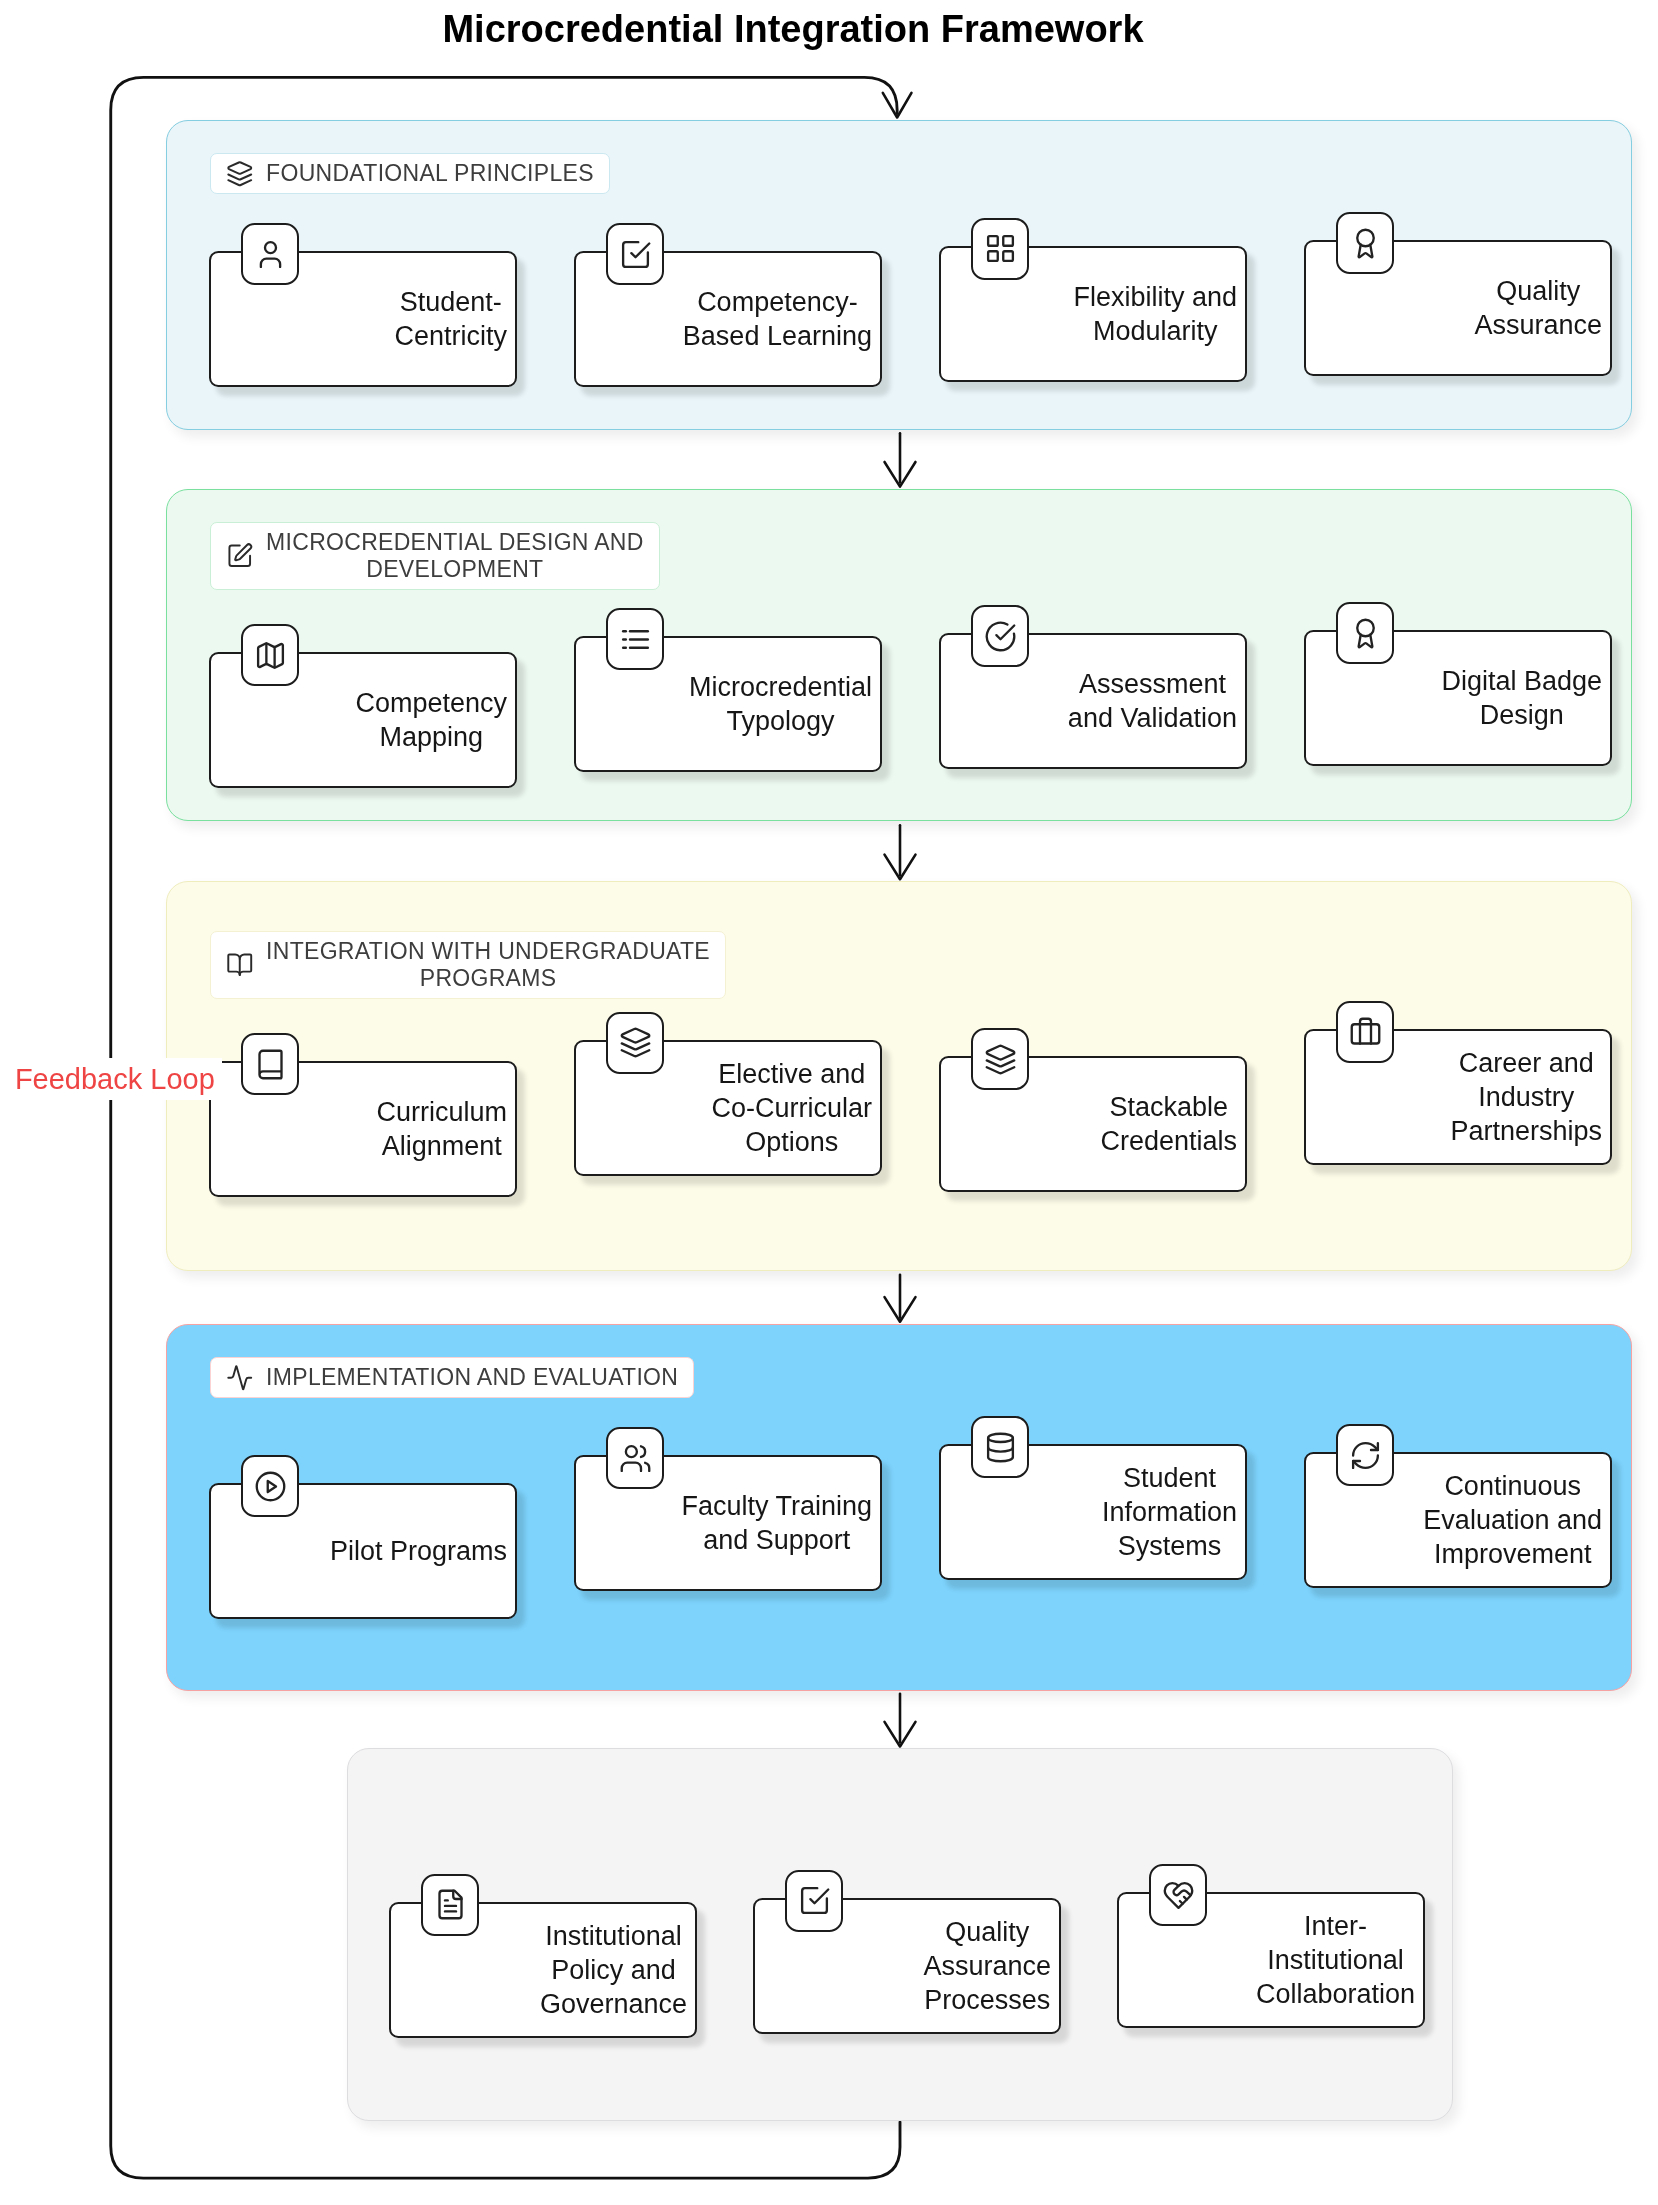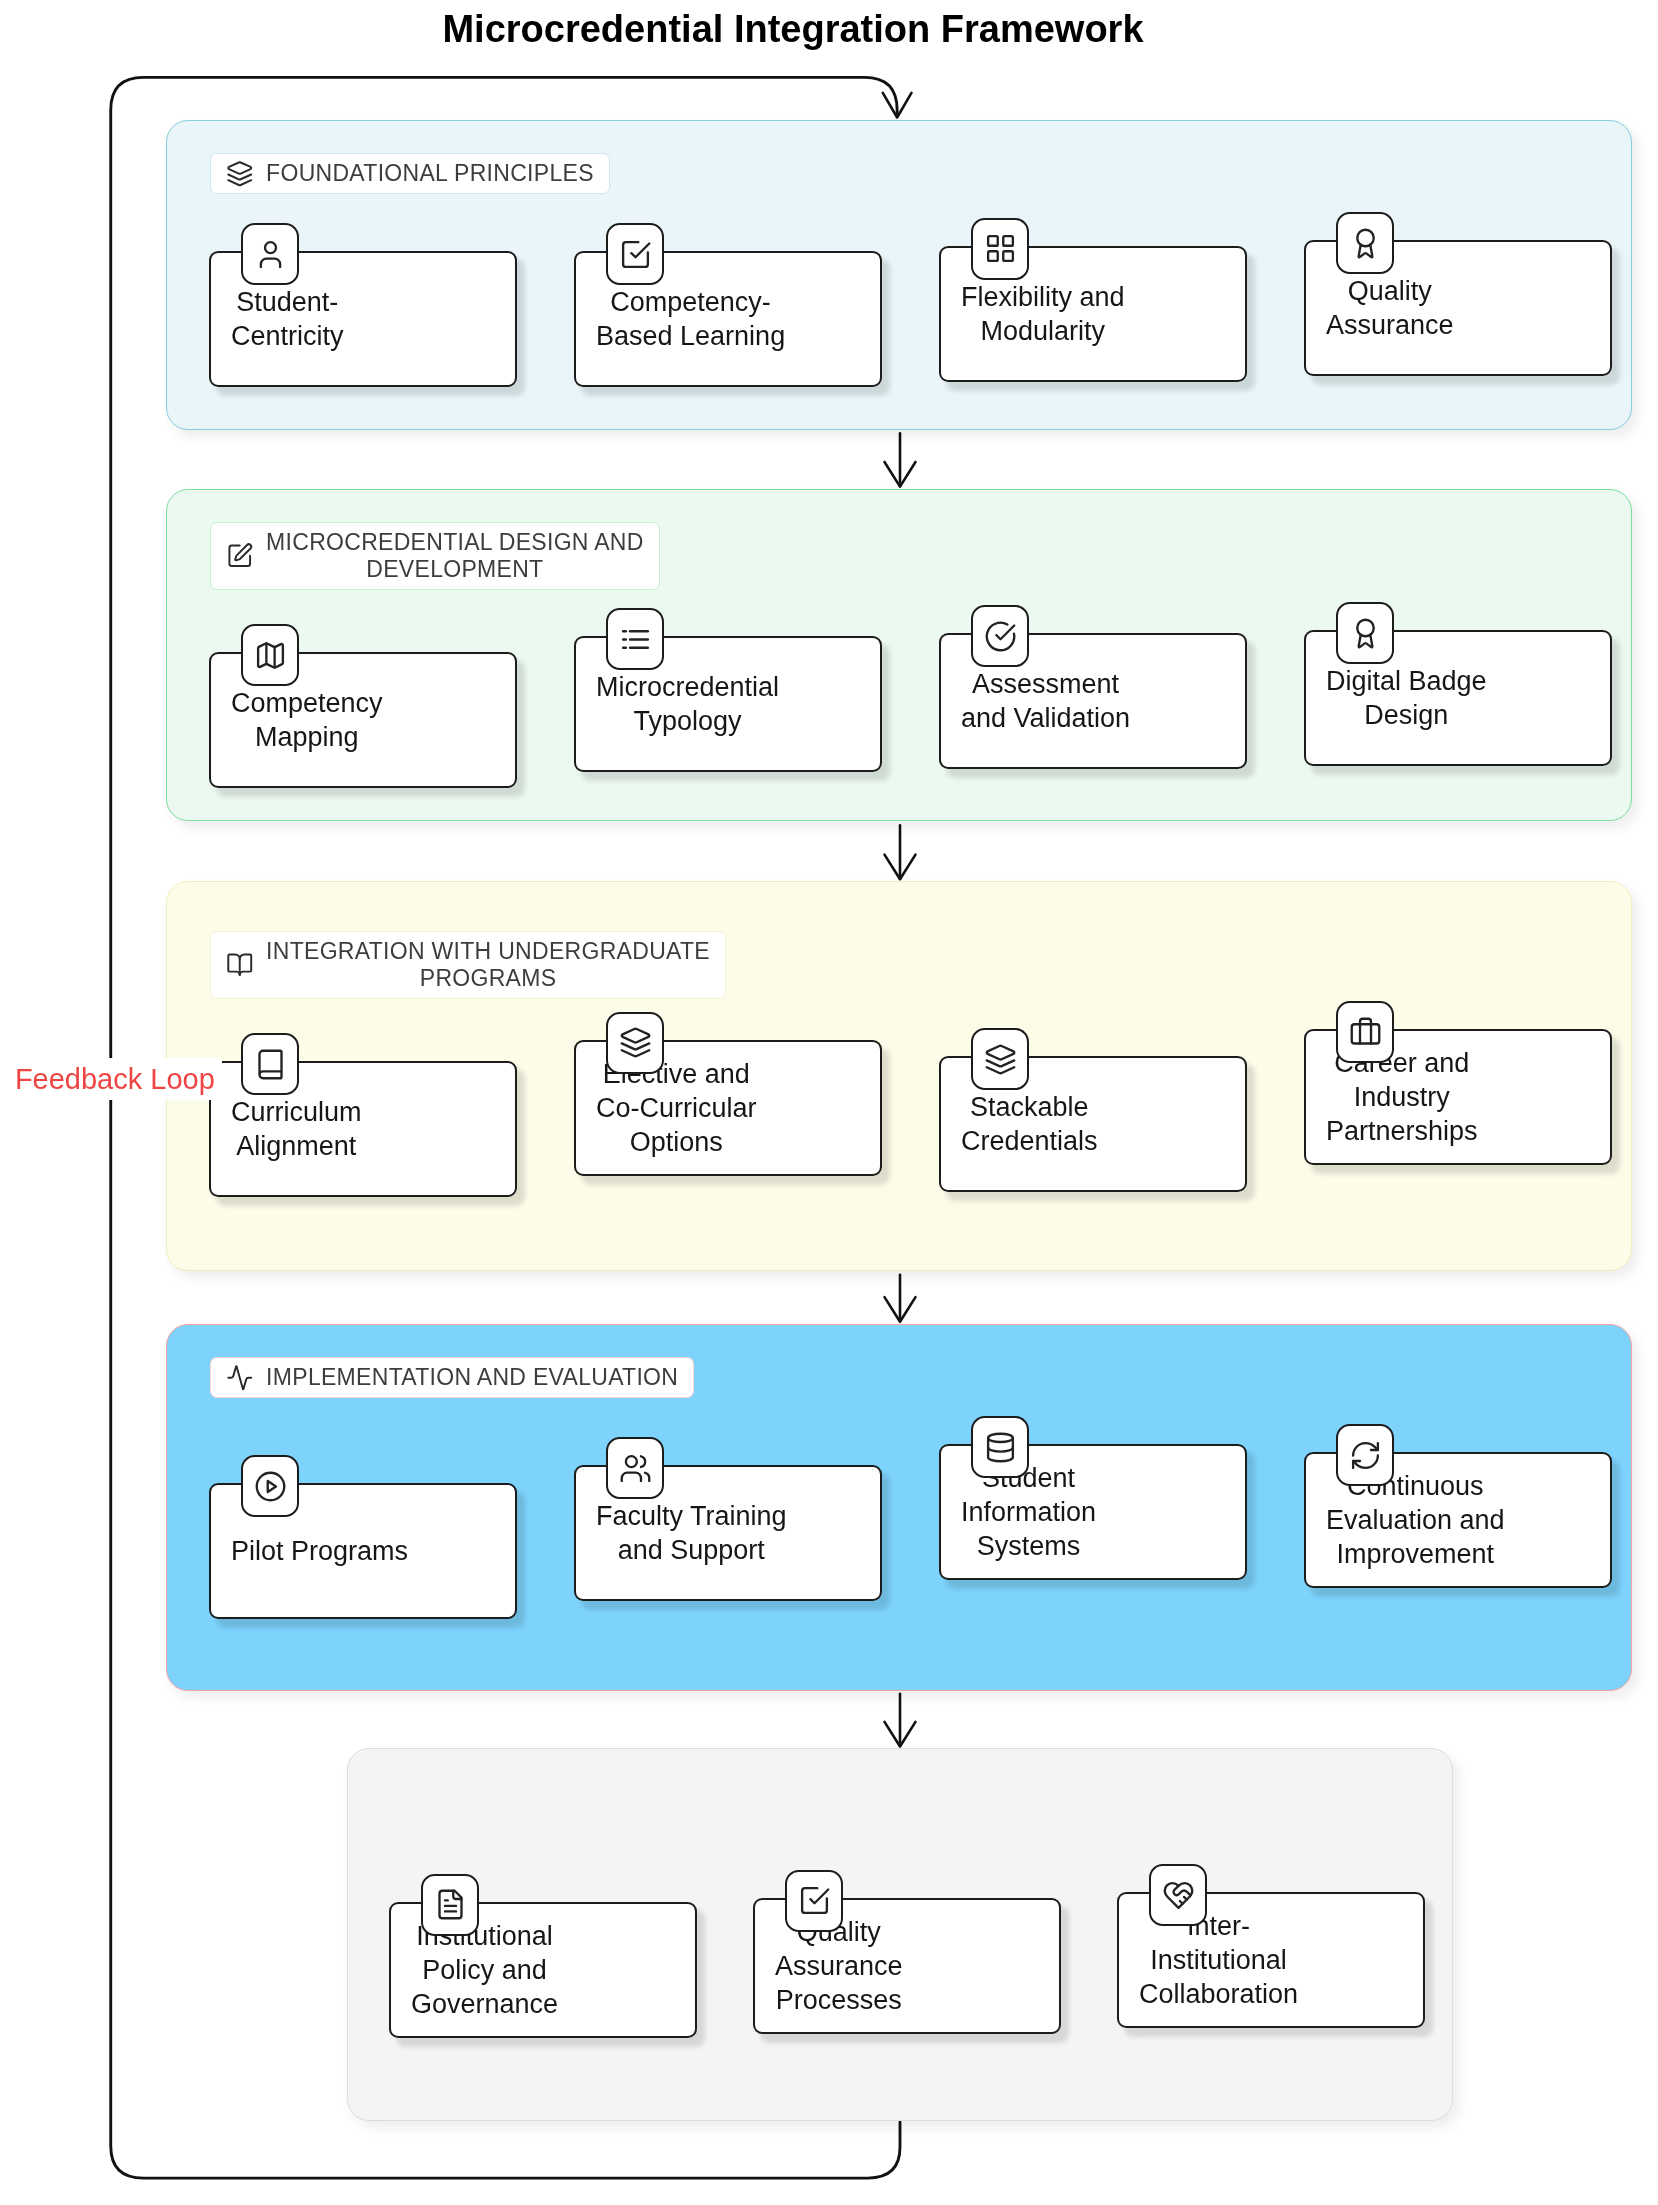--- a/index.html
+++ b/index.html
@@ -27,21 +27,21 @@
   .hlabel{font-size:23px;font-weight:normal;color:#3d3d3d;white-space:pre-line;
        text-align:center;letter-spacing:0.3px;line-height:1.18;}
   .hicon{display:flex;color:#2a2a2a;}
   .hicon svg{width:27.5px;height:27.5px;}
 
   .cards{position:absolute;left:42px;display:flex;gap:57px;align-items:flex-start;}
   .sec4 .cards{left:41px;gap:56px;}
 
   .card{position:relative;width:308px;min-height:136px;box-sizing:border-box;
         background:#fff;border:2.9px solid #1c1c1c;border-radius:9.2px;
-        display:flex;align-items:center;justify-content:flex-start;
+        display:flex;align-items:center;justify-content:flex-end;
         box-shadow:7.5px 8.6px 5.7px rgba(0,0,0,0.12);padding-left:12px;}
   .card-label{font-size:27px;color:#161616;text-align:center;line-height:1.26;
         white-space:pre-line;padding:11.5px 8px;}
 
   .badge{position:absolute;top:-30px;left:30px;width:58px;height:62px;box-sizing:border-box;
         background:#fff;border:2.9px solid #1c1c1c;border-radius:13.8px;
         display:flex;align-items:center;justify-content:center;color:#222;}
   .badge svg{width:33px;height:33px;}
 </style>
 </head>
@@ -251,21 +251,21 @@
         <div class="cards" style="top: 118px;">
           <div class="card" style="margin-top: 40px;">
             <span class="badge">
               <svg viewBox="0 0 24 24" fill="none" stroke="currentColor" stroke-width="1.7" stroke-linecap="round" stroke-linejoin="round">
                 <circle cx="12" cy="12" r="10"></circle>
                 <path d="m10 8 6 4-6 4Z"></path>
               </svg>
             </span>
             <div class="card-label">Pilot Programs</div>
           </div>
-          <div class="card" style="margin-top: 22px;">
+          <div class="card" style="margin-top: 12px;">
             <span class="badge">
               <svg viewBox="0 0 24 24" fill="none" stroke="currentColor" stroke-width="1.7" stroke-linecap="round" stroke-linejoin="round">
                 <path d="M16 21v-2a4 4 0 0 0-4-4H6a4 4 0 0 0-4 4v2"></path>
                 <circle cx="9" cy="7" r="4"></circle>
                 <path d="M22 21v-2a4 4 0 0 0-3-3.87"></path>
                 <path d="M16 3.13a4 4 0 0 1 0 7.75"></path>
               </svg>
             </span>
             <div class="card-label">Faculty Training
 and Support</div>

